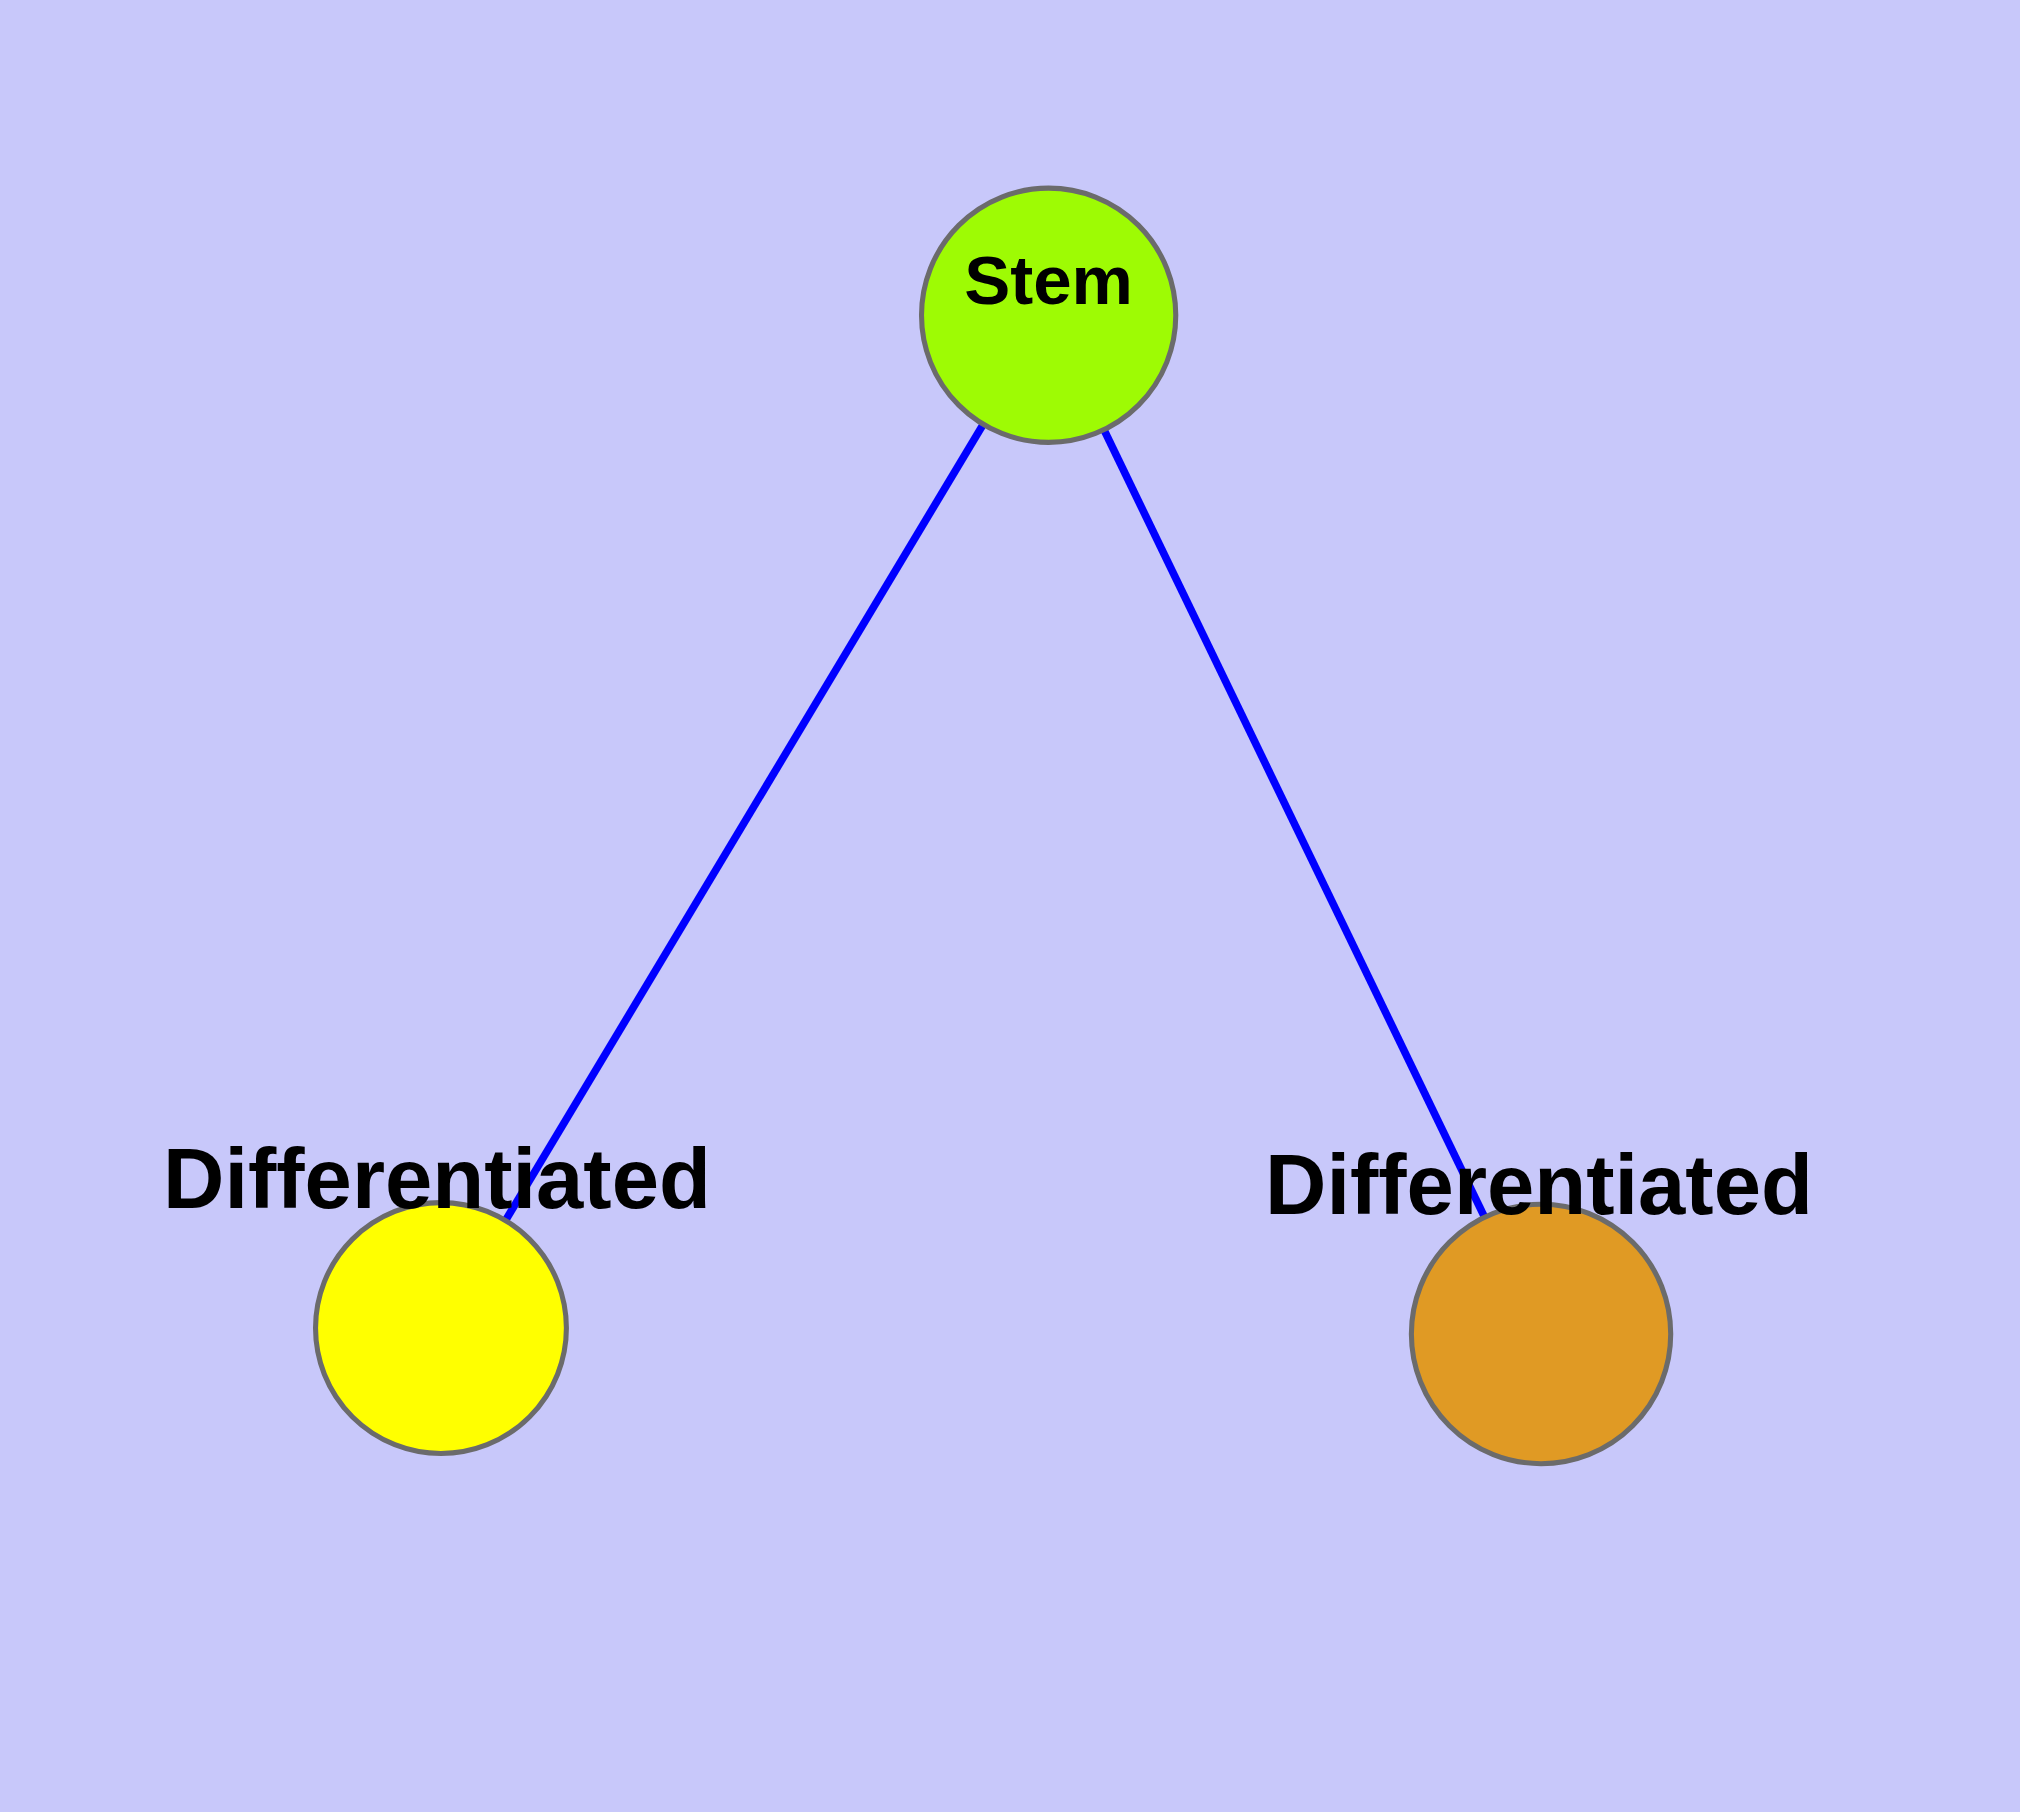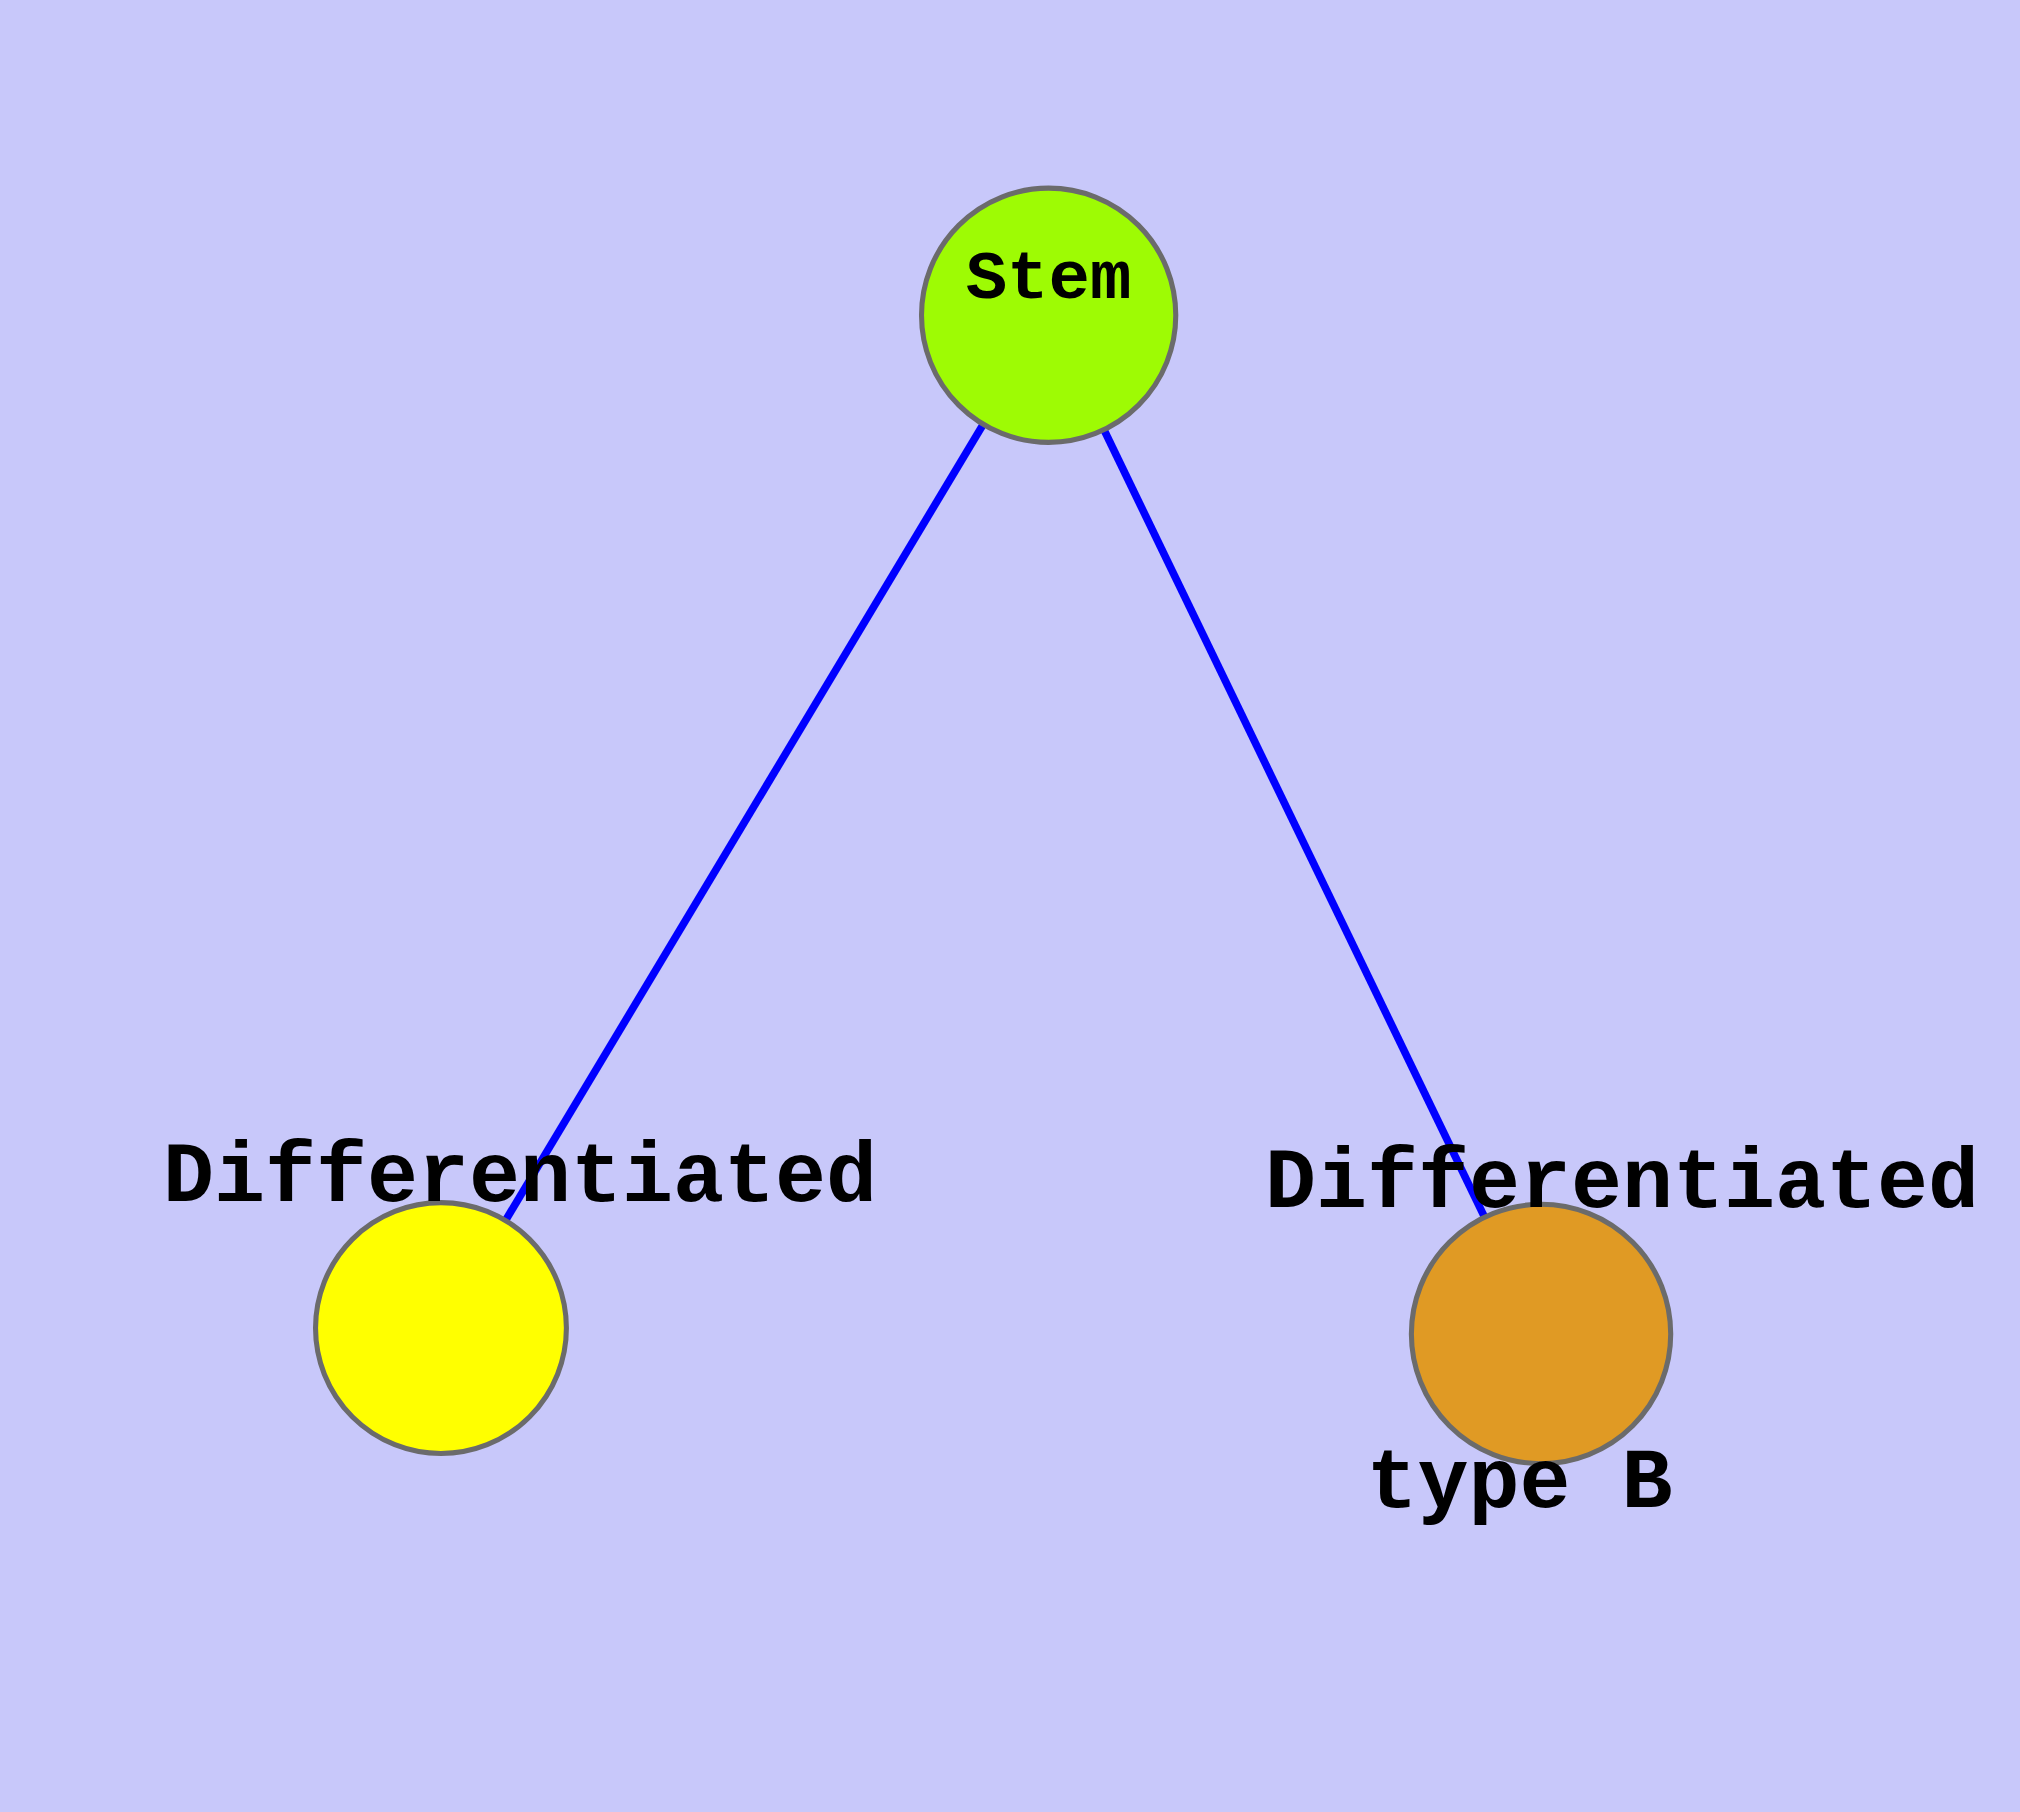--- a/index.html
+++ b/index.html
@@ -6,21 +6,21 @@
   html, body {
     margin: 0;
     padding: 0;
     background: #ffffff;
   }
   #canvas {
     position: relative;
     width: 2021px;
     height: 1812px;
     overflow: hidden;
-    font-family: Liberation Mono, monospace;
+    font-family: Liberation Sans, sans-serif;
   }
   #bg {
     position: absolute;
     left: 0; top: 0;
     width: 100%; height: 100%;
   }
   #graph-svg {
     position: absolute;
     left: 0; top: 0;
     width: 2021px;
@@ -81,17 +81,16 @@
   </svg>
 
   <div class="node-label" id="label-stem" style="font-size: 69px; color: rgb(0, 0, 0); left: 794px; top: 281px;">Stem</div>
 
   <div class="node-label" id="label-type-a" style="font-size: 85px; color: rgb(0, 0, 0); left: 163px; top: 928px;">
     <div>Differentiated</div>
   </div>
 
   <div class="node-label" id="label-type-b" style="font-size: 85px; color: rgb(0, 0, 0); left: 1265px; top: 934px;">
     <div>Differentiated</div>
-    <div>type B</div>
   </div>
 
 </div>
 
 
 </body></html>

